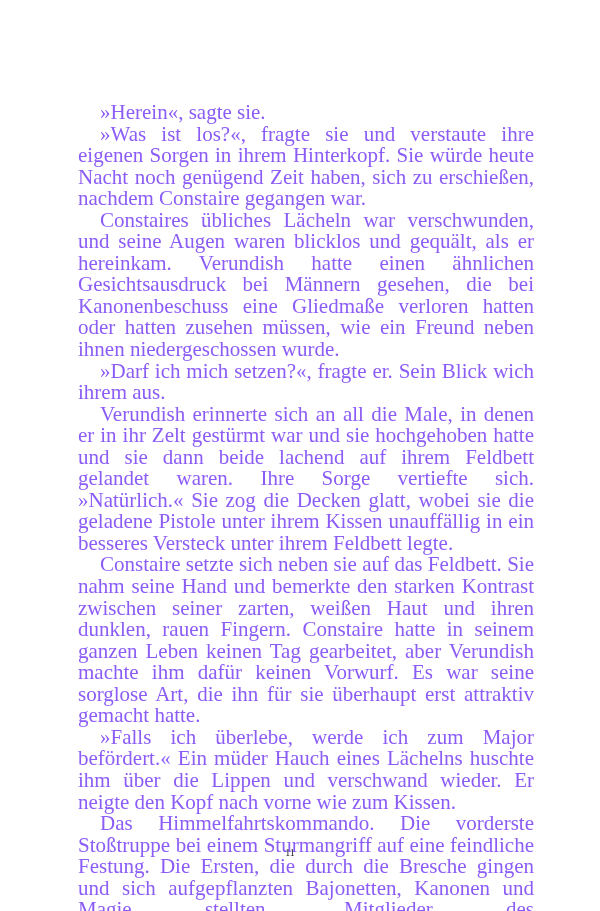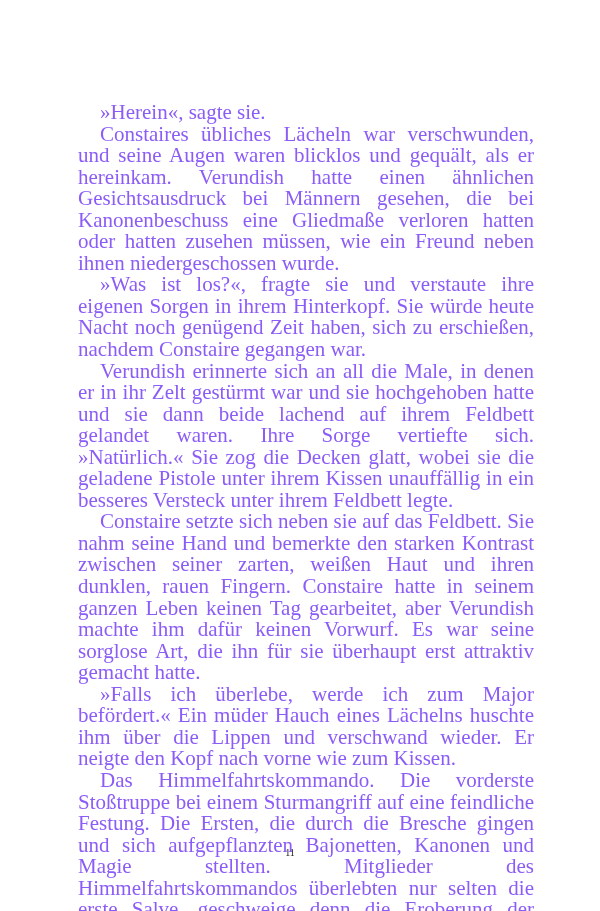--- a/index.html
+++ b/index.html
@@ -38,22 +38,23 @@
       font-family: "Liberation Serif", "DejaVu Serif", serif;
       font-size: 10px;
       color: #222222;
     }
   </style>
 </head>
 <body>
 
 <div class="page">
   <p>»Herein«, sagte sie.</p>
+  <p>»Was ist los?«, fragte sie und verstaute ihre eigenen Sorgen in ihrem Hinterkopf. Sie würde heute Nacht noch genügend Zeit haben, sich zu erschießen, nachdem Constaire gegangen war.</p>
   <p>Constaires übliches Lächeln war verschwunden, und seine Augen waren blicklos und gequält, als er hereinkam. Verundish hatte einen ähnlichen Gesichtsausdruck bei Männern gesehen, die bei Kanonen­beschuss eine Gliedmaße verloren hatten oder hatten zusehen müs­sen, wie ein Freund neben ihnen niedergeschossen wurde.</p>
-  <p>»Was ist los?«, fragte sie und verstaute ihre eigenen Sorgen in ihrem Hinterkopf. Sie würde heute Nacht noch genügend Zeit haben, sich zu erschießen, nachdem Constaire gegangen war.</p>
+  <p>»Darf ich mich setzen?«, fragte er. Sein Blick wich ihrem aus.</p>
   <p>Verundish erinnerte sich an all die Male, in denen er in ihr Zelt ge­stürmt war und sie hochgehoben hatte und sie dann beide lachend auf ihrem Feldbett gelandet waren. Ihre Sorge vertiefte sich. »Natürlich.« Sie zog die Decken glatt, wobei sie die geladene Pistole unter ihrem Kissen unauffällig in ein besseres Versteck unter ihrem Feldbett legte.</p>
   <p>Constaire setzte sich neben sie auf das Feldbett. Sie nahm seine Hand und bemerkte den starken Kontrast zwischen seiner zarten, weißen Haut und ihren dunklen, rauen Fingern. Constaire hatte in seinem ganzen Leben keinen Tag gearbeitet, aber Verundish machte ihm dafür keinen Vorwurf. Es war seine sorglose Art, die ihn für sie überhaupt erst attraktiv gemacht hatte.</p>
   <p>»Falls ich überlebe, werde ich zum Major befördert.« Ein müder Hauch eines Lächelns huschte ihm über die Lippen und verschwand wieder. Er neigte den Kopf nach vorne wie zum Kissen.</p>
   <p>Das Himmelfahrtskommando. Die vorderste Stoßtruppe bei einem Sturmangriff auf eine feindliche Festung. Die Ersten, die durch die Bresche gingen und sich aufgepflanzten Bajonetten, Kanonen und Magie stellten. Mitglieder des Himmelfahrtskommandos überlebten nur selten die erste Salve, geschweige denn die Eroberung der Festung.</p>
   <p>»Gibt es nichts, was du tun kannst?«, fragte Verundish.</p>
 </div>
 
 <div class="page-number">11</div>
 
 </body></html>

